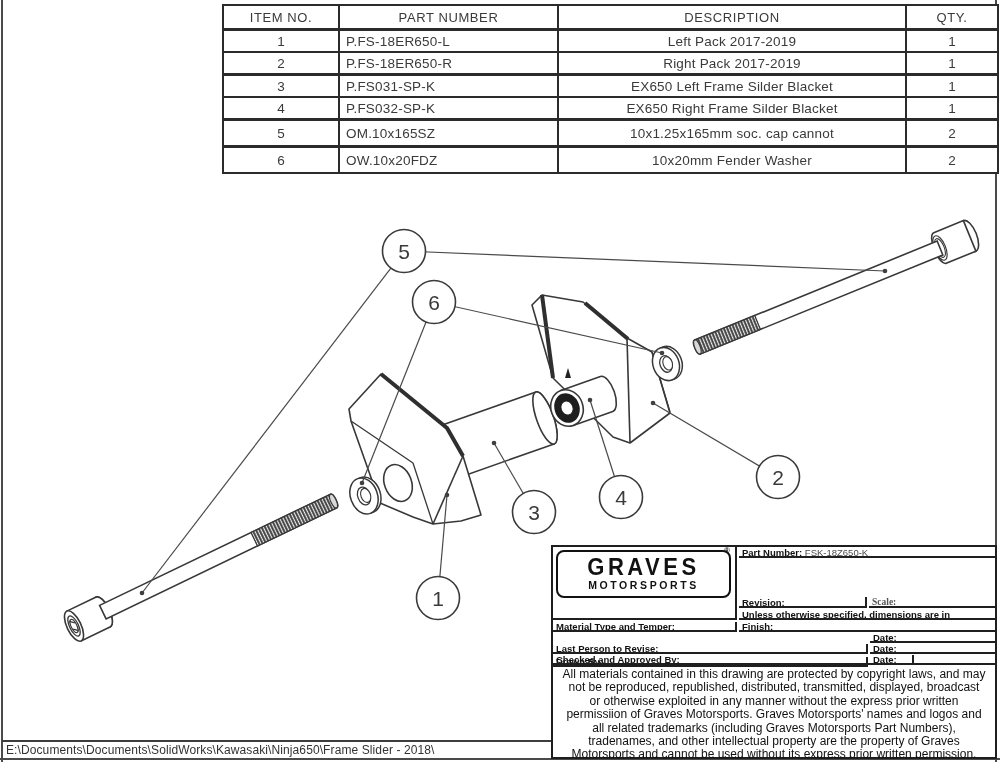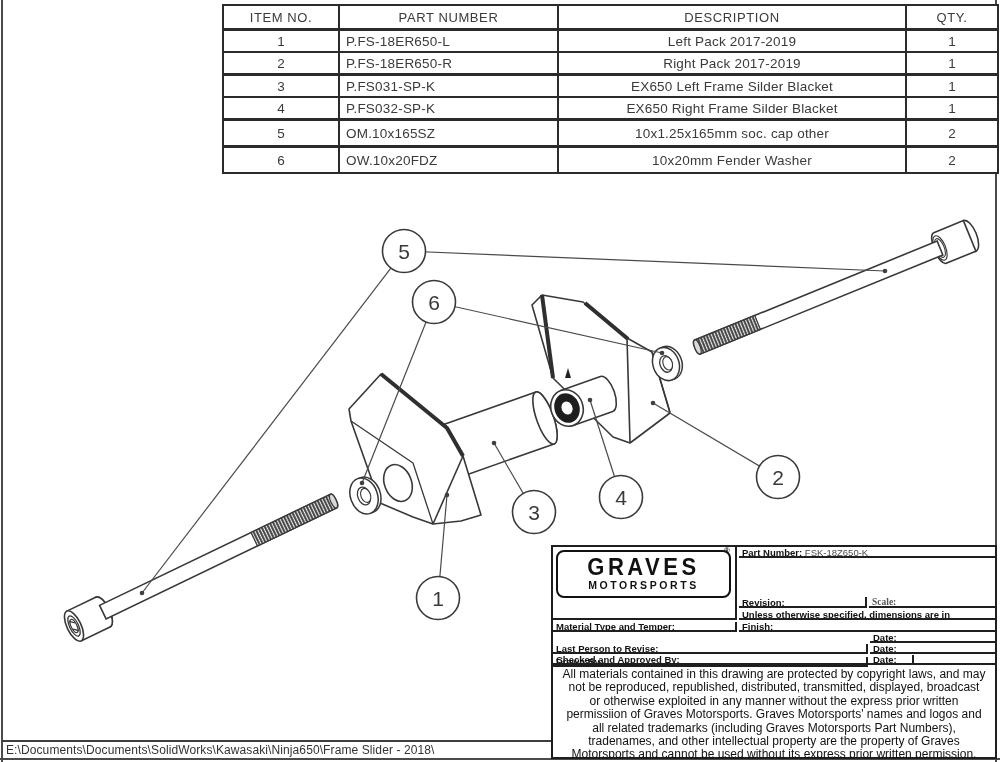--- a/index.html
+++ b/index.html
@@ -207,21 +207,21 @@
     </tr>
     <tr class="grp">
       <td>4</td>
       <td class="pn">P.FS032-SP-K</td>
       <td>EX650 Right Frame Silder Blacket</td>
       <td>1</td>
     </tr>
     <tr class="grp tall">
       <td>5</td>
       <td class="pn">OM.10x165SZ</td>
-      <td>10x1.25x165mm soc. cap other</td>
+      <td>10x1.25x165mm soc. cap cannot</td>
       <td>2</td>
     </tr>
     <tr class="tall">
       <td>6</td>
       <td class="pn">OW.10x20FDZ</td>
       <td>10x20mm Fender Washer</td>
       <td>2</td>
     </tr>
   </tbody>
     </table>

